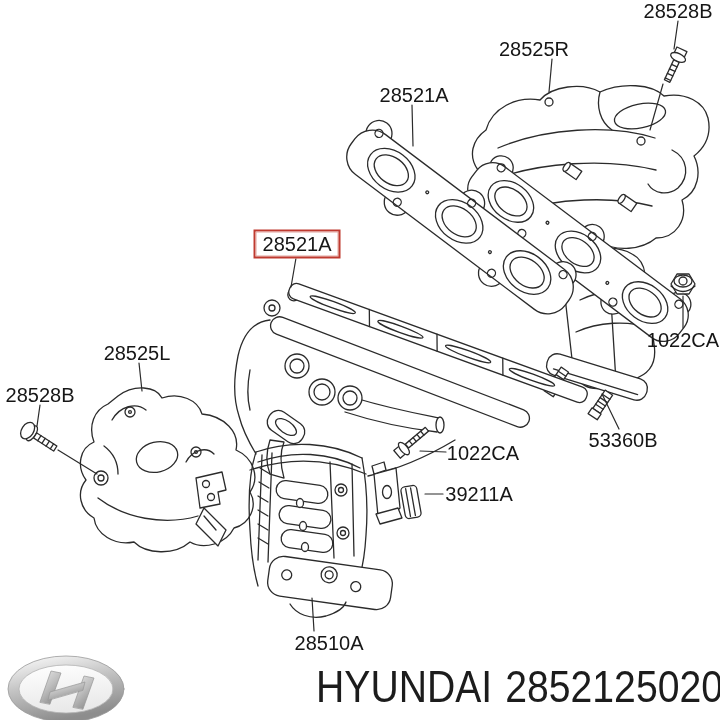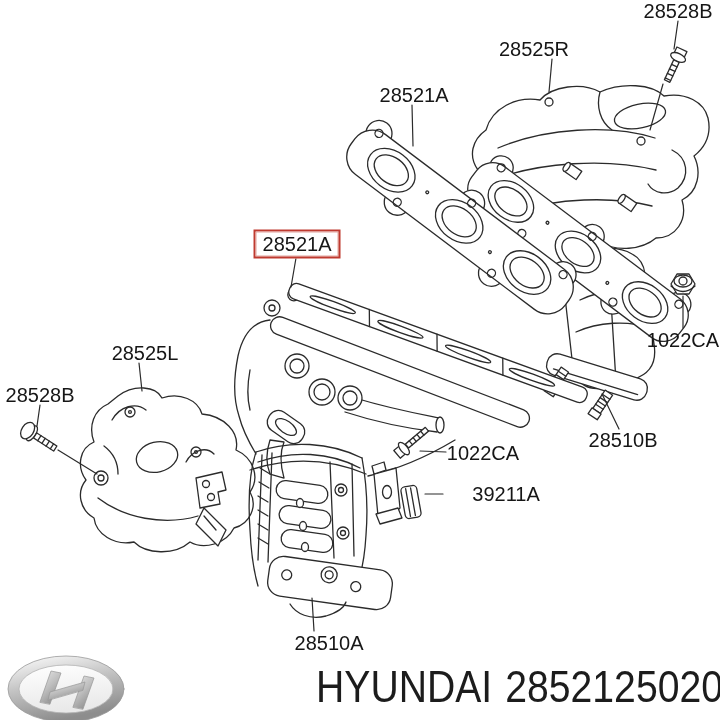--- a/index.html
+++ b/index.html
@@ -320,23 +320,23 @@
     <path d="M 40,702 L 51,671 L 61,673 L 50,704 Z" fill="url(#chromeH)" stroke="#969696" stroke-width="0.7"></path>
     <path d="M 73,707 L 84,676 L 94,678 L 83,709 Z" fill="url(#chromeH)" stroke="#969696" stroke-width="0.7"></path>
     <path d="M 48,700 L 50,692 L 85,682 L 83,690 Z" fill="url(#chromeH)" stroke="#969696" stroke-width="0.7"></path>
   </g>
 </svg>
 
 <div class="callout" style="left:678px;top:11px">28528B</div>
 <div class="callout" style="left:534px;top:49px">28525R</div>
 <div class="callout" style="left:414px;top:95px">28521A</div>
 <div class="callout callout-boxed" style="left:297px;top:244px">28521A</div>
-<div class="callout" style="left:145px;top:353px">28525L</div>
+<div class="callout" style="left:137px;top:353px">28525L</div>
 <div class="callout" style="left:40px;top:395px">28528B</div>
 <div class="callout" style="left:683px;top:340px">1022CA</div>
-<div class="callout" style="left:623px;top:440px">28510B</div>
+<div class="callout" style="left:623px;top:440px">53360B</div>
 <div class="callout" style="left:483px;top:453px">1022CA</div>
-<div class="callout" style="left:506px;top:494px">39211A</div>
+<div class="callout" style="left:479px;top:494px">39211A</div>
 <div class="callout" style="left:329px;top:643px">28510A</div>
 
 <div id="footer-text"><span>HYUNDAI</span><span class="pn">2852125020</span></div>
 
 </div>
 
 </body></html>

